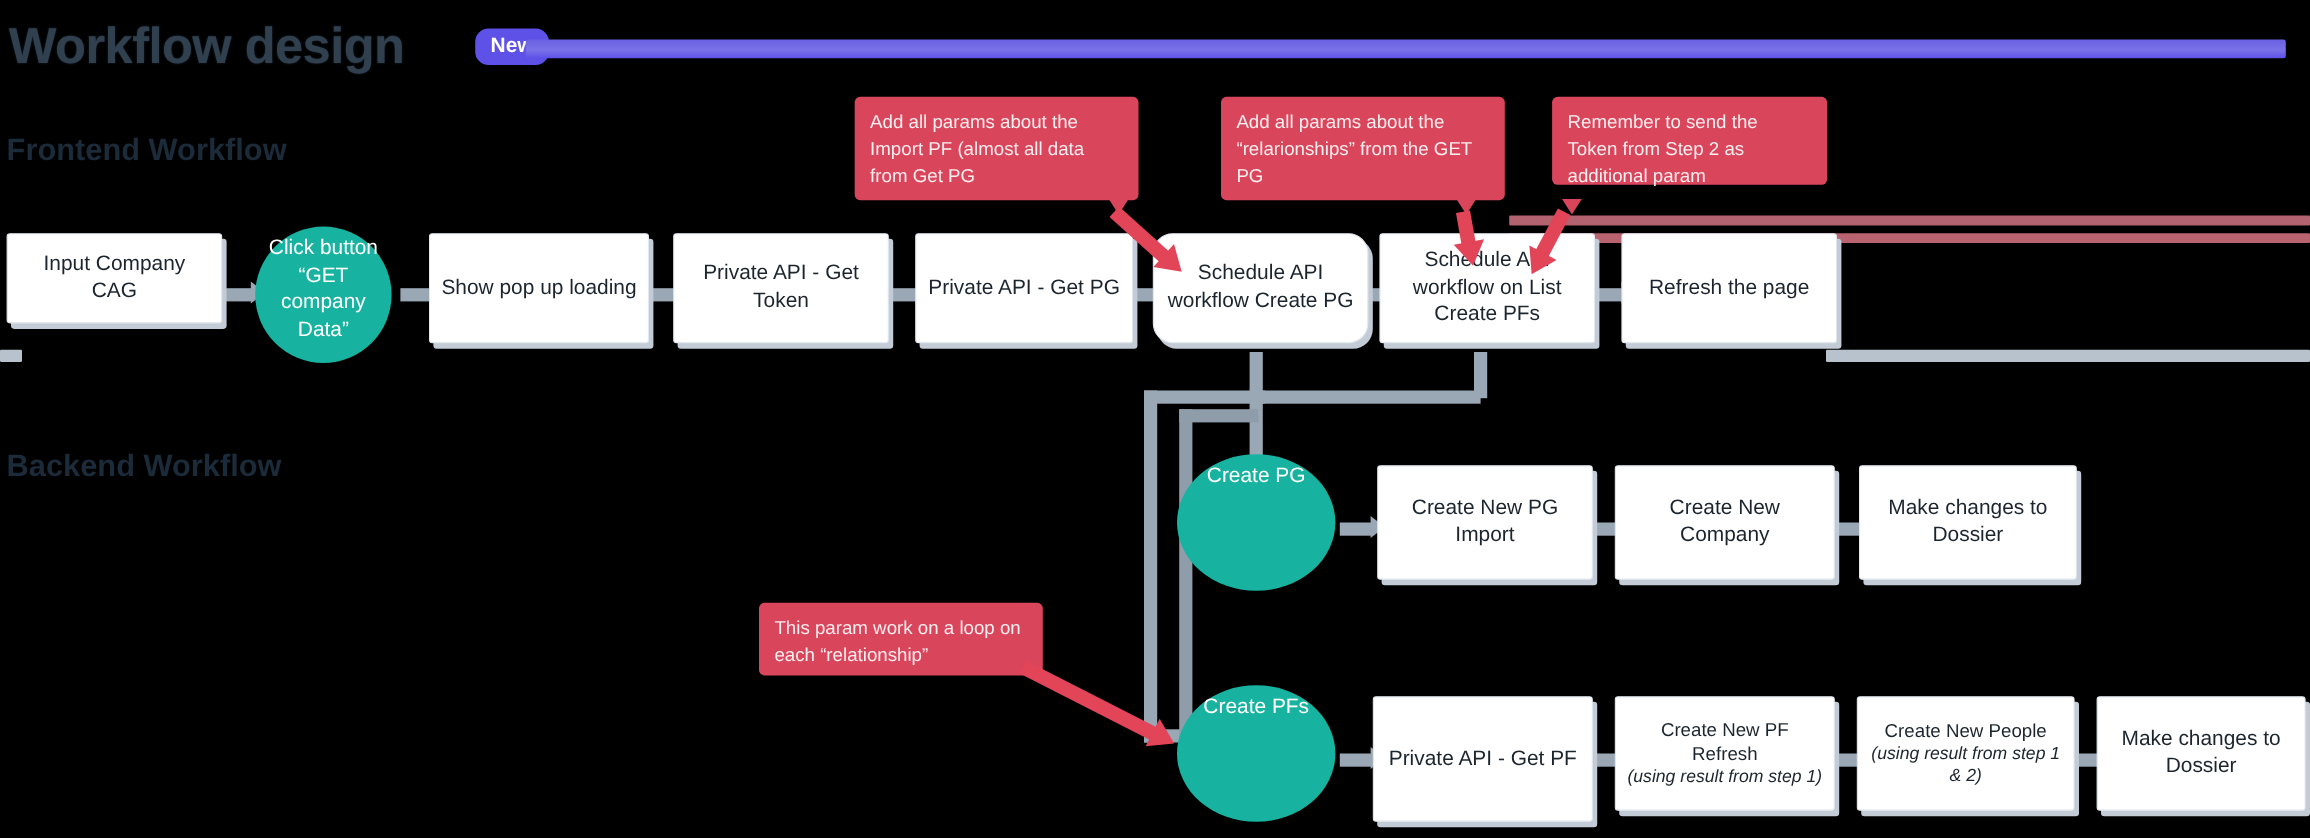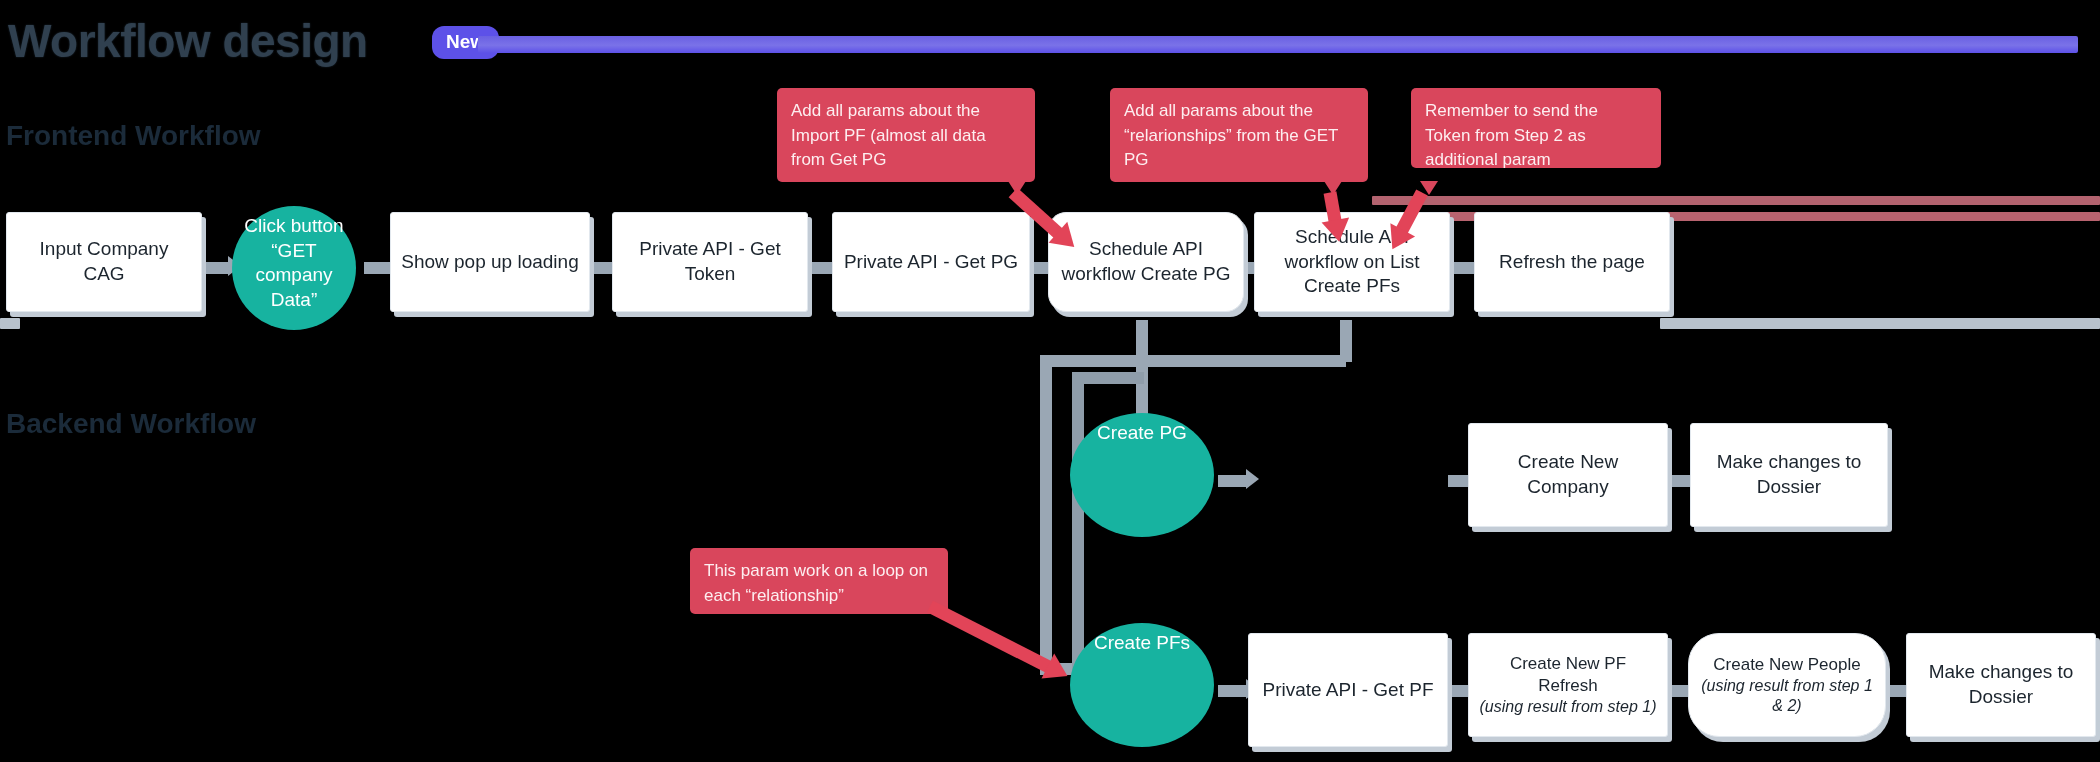--- a/index.html
+++ b/index.html
@@ -191,21 +191,21 @@
 
   <div class="conn conn-h" style="left:1218px; top:685px; width:30px;"></div>
   <div class="arrow-sm" style="left:1246px; top:679px;"></div>
   <div class="conn conn-h" style="left:1448px; top:685px; width:28px;"></div>
   <div class="arrow-sm" style="left:1474px; top:679px;"></div>
   <div class="conn conn-h" style="left:1666px; top:685px; width:28px;"></div>
   <div class="arrow-sm" style="left:1692px; top:679px;"></div>
   <div class="conn conn-h" style="left:1886px; top:685px; width:28px;"></div>
   <div class="arrow-sm" style="left:1912px; top:679px;"></div>
 
-  <div class="node" style="left:6px;   top:212px; width:196px; height:100px;">
+  <div class="node" style="left:6px;   top:212px; width:196px; height:82px;">
     <span>Input Company CAG</span>
   </div>
 
   <div class="circle" style="left:232px; top:206px; width:124px; height:124px;">
     <span>Click button “GET company Data”</span>
   </div>
 
   <div class="node" style="left:390px; top:212px; width:200px; height:100px;">
     <span>Show pop up loading</span>
   </div>
@@ -227,20 +227,23 @@
   </div>
 
   <div class="node" style="left:1474px; top:212px; width:196px; height:100px;">
     <span>Refresh the page</span>
   </div>
 
   <div class="circle" style="left:1070px; top:413px; width:144px; height:124px;">
     <span>Create PG</span>
   </div>
 
+  <div class="node" style="left:1252px; top:423px; width:196px; height:104px;">
+    <span>Create New PG Import</span>
+  </div>
 
   <div class="node" style="left:1468px; top:423px; width:200px; height:104px;">
     <span>Create New Company</span>
   </div>
 
   <div class="node" style="left:1690px; top:423px; width:198px; height:104px;">
     <span>Make changes to Dossier</span>
   </div>
 
   <div class="circle" style="left:1070px; top:623px; width:144px; height:124px;">
@@ -249,21 +252,21 @@
 
   <div class="node" style="left:1248px; top:633px; width:200px; height:114px;">
     <span>Private API - Get PF</span>
   </div>
 
   <div class="node small" style="left:1468px; top:633px; width:200px; height:104px;">
     <span>Create New PF Refresh</span>
     <span class="sub">(using result from step 1)</span>
   </div>
 
-  <div class="node small" style="left:1688px; top:633px; width:198px; height:104px;border-radius:31px;">
+  <div class="node small" style="left:1688px; top:633px; width:198px; height:104px;">
     <span>Create New People</span>
     <span class="sub">(using result from step 1 &amp; 2)</span>
   </div>
 
   <div class="node" style="left:1906px; top:633px; width:190px; height:104px;">
     <span>Make changes to Dossier</span>
   </div>
 
   <div class="callout" style="left:777px; top:88px; width:258px; height:94px;">
     <span>Add all params about the Import PF (almost all data from Get PG</span>

